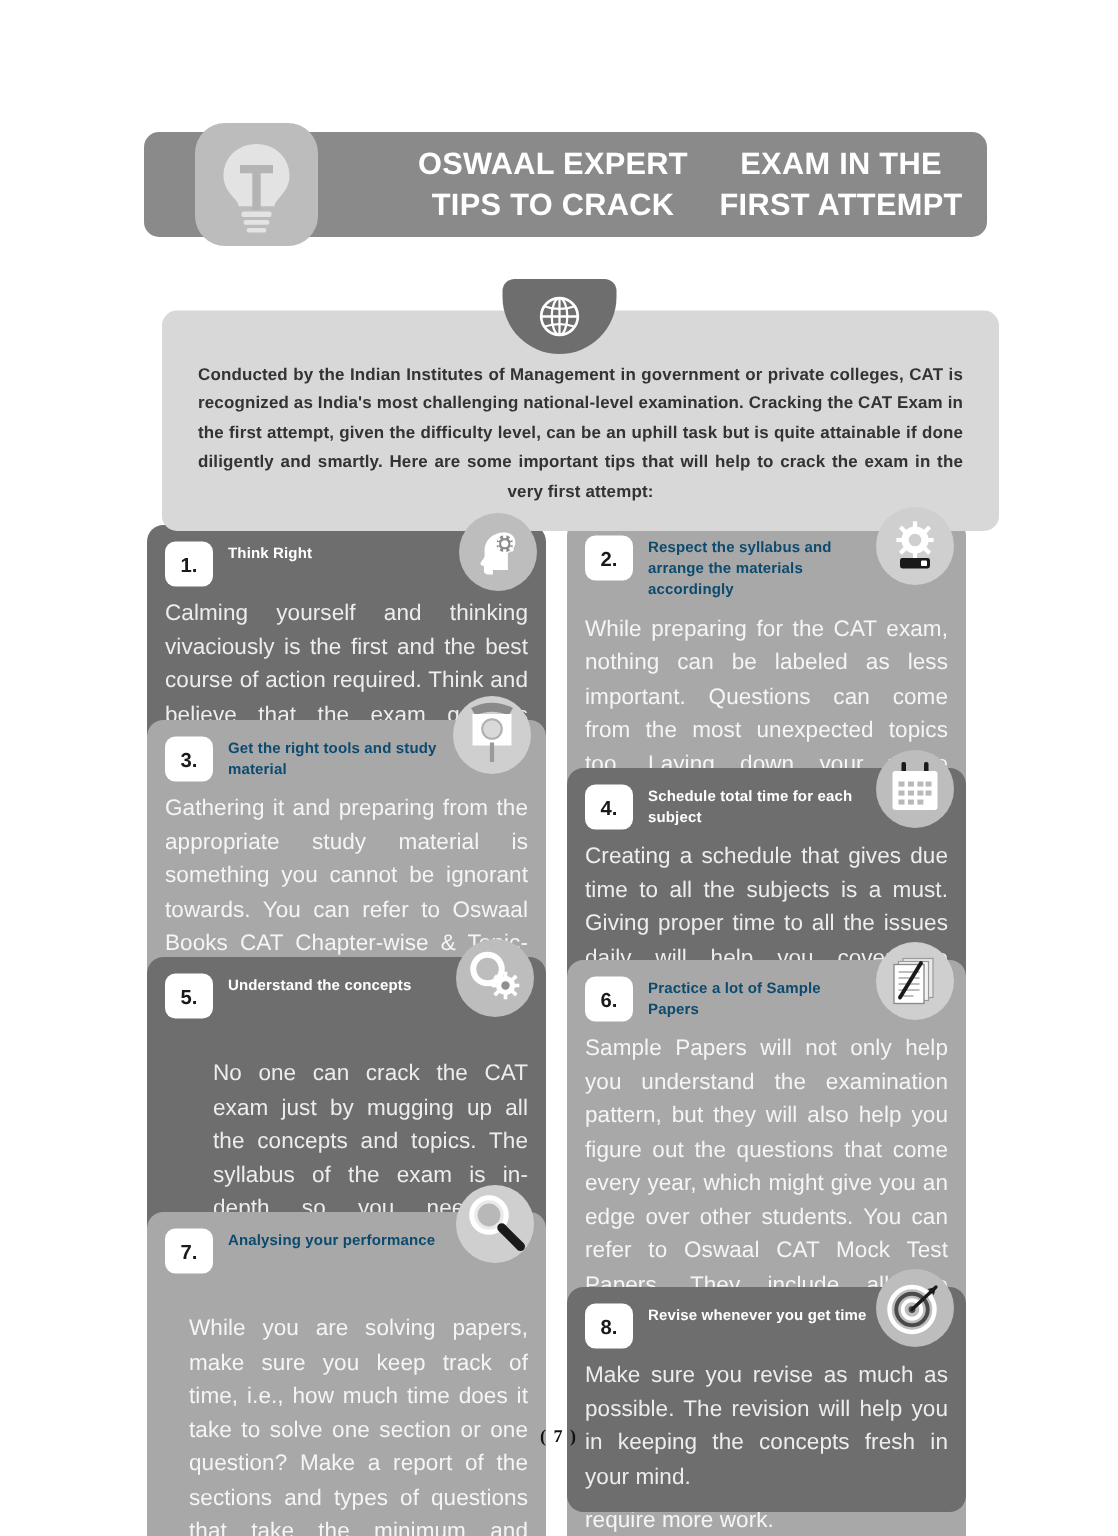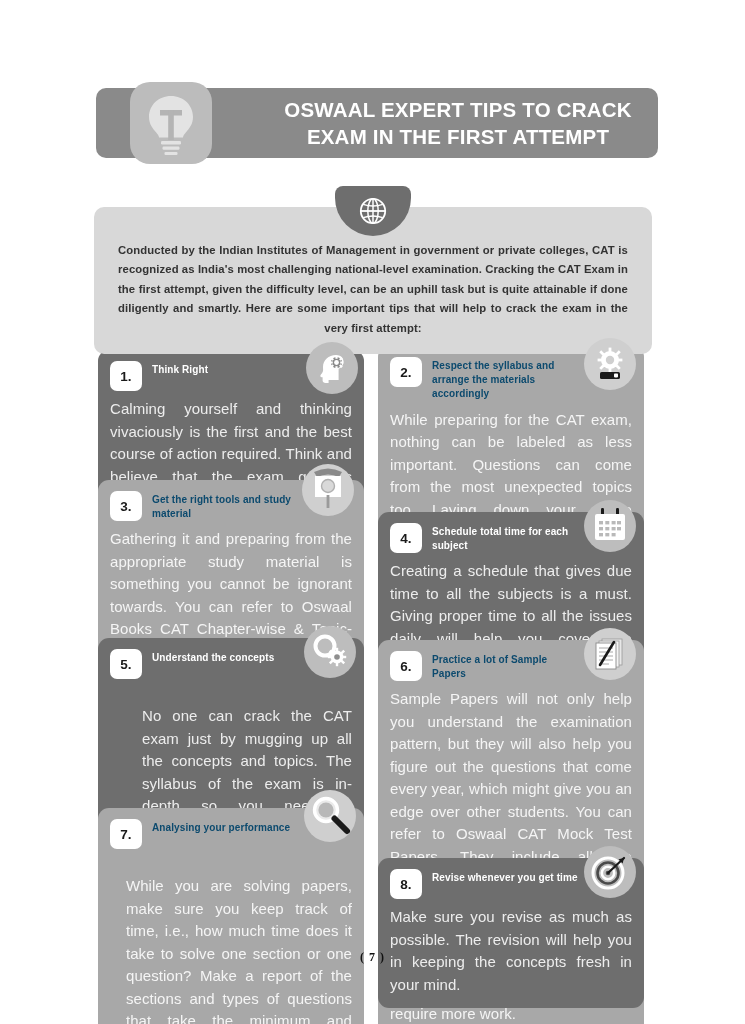--- a/index.html
+++ b/index.html
@@ -34,21 +34,21 @@
     border-radius: 10px;
     box-sizing: border-box;
   }
   .header-title {
     position: absolute;
     left: 170px;
     top: 0;
     width: 384px;
     height: 70px;
     display: flex;
-    flex-direction: column;
+    flex-direction: row;
     align-items: center;
     justify-content: center;
     color: #ffffff;
     font-size: 20.5px;
     font-weight: bold;
     letter-spacing: 0.2px;
     line-height: 1.32;
     text-align: center;
   }
   .bulb-badge {
@@ -71,21 +71,21 @@
     height: 50px;
     background: #6e6e6e;
     border-radius: 8px 8px 38px 38px;
     display: flex;
     align-items: center;
     justify-content: center;
     z-index: 3;
   }
   .intro {
     position: absolute;
-    left: 94px;
+    left: 108px;
     top: 207px;
     width: 558px;
     box-sizing: border-box;
     background: #d8d8d8;
     border-radius: 10px;
     padding: 34px 24px 16px 24px;
     z-index: 2;
   }
   .intro-text {
     color: #333333;

